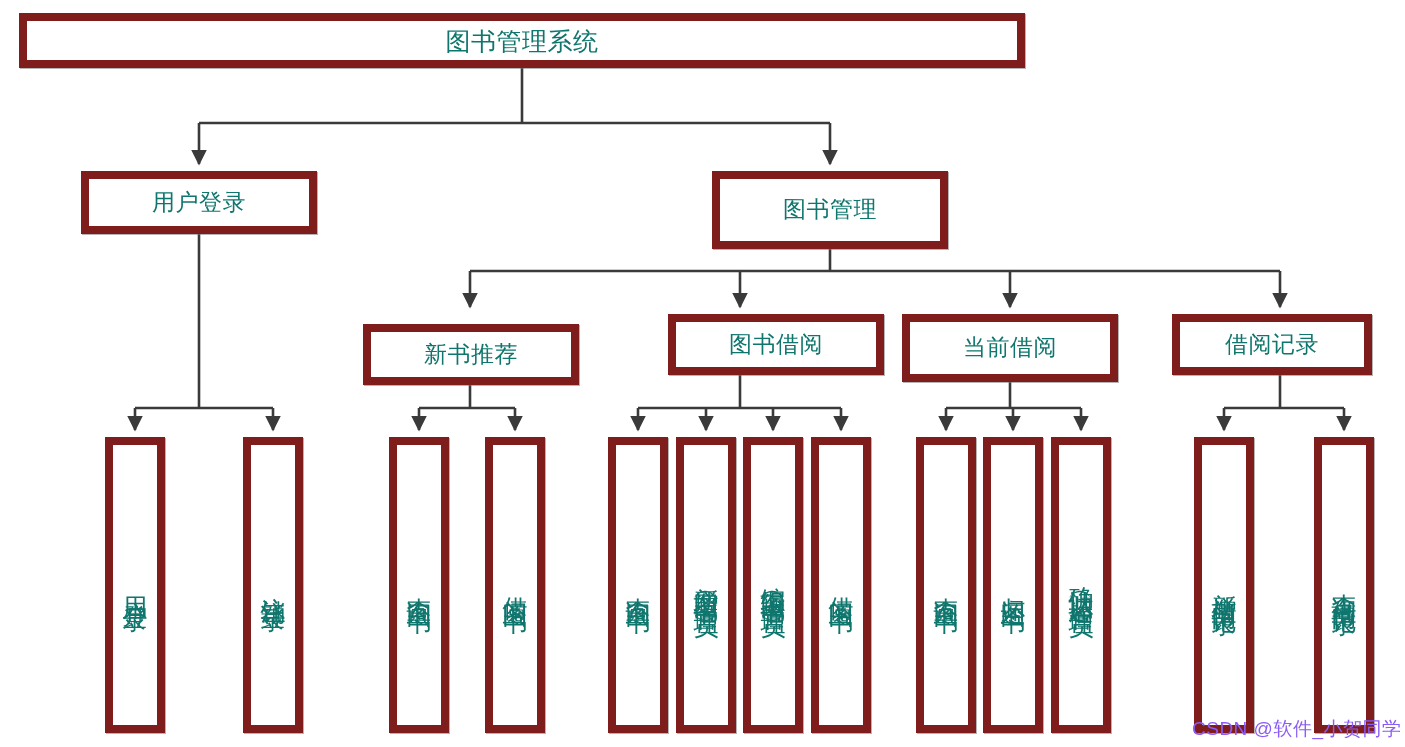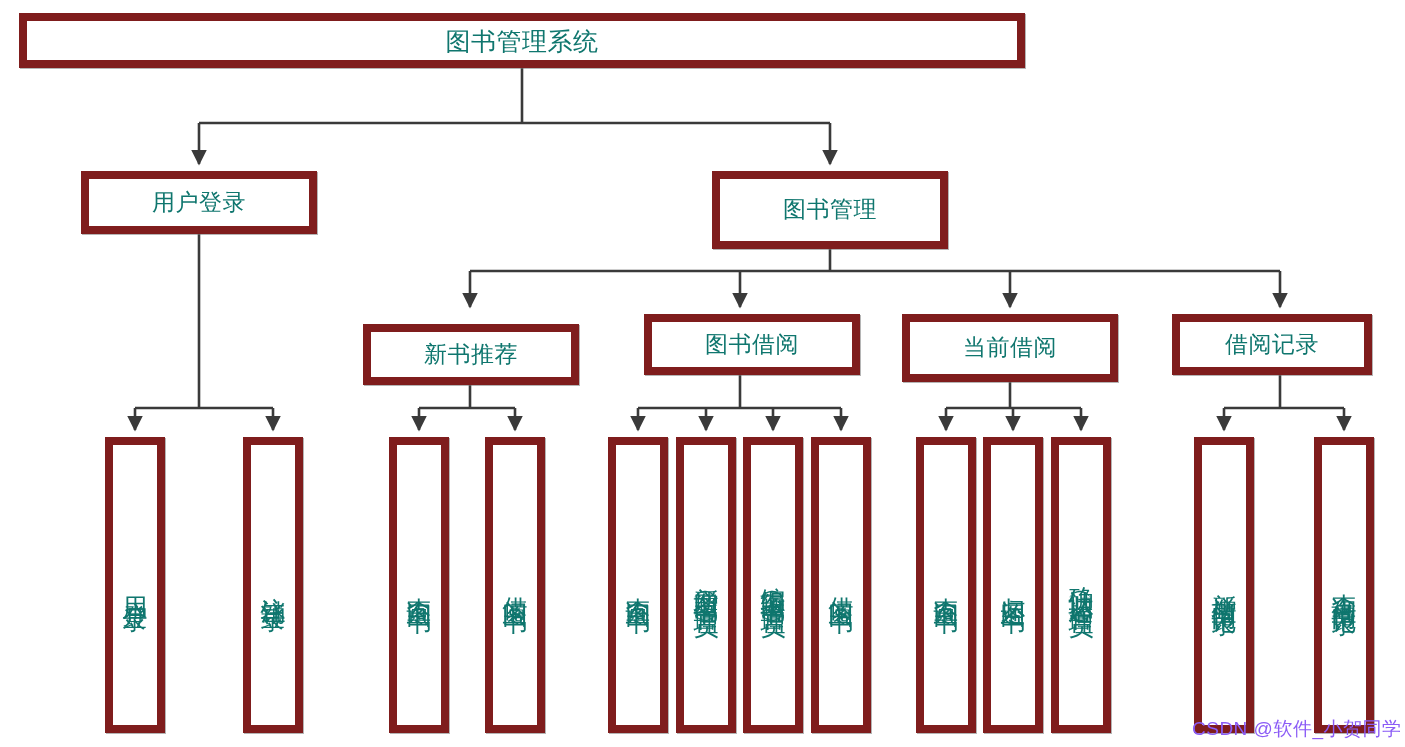--- a/index.html
+++ b/index.html
@@ -132,21 +132,21 @@
   <div class="node node-l2" style="left:81px; top:171px; width:236px; height:63px;">
     <span class="label">用户登录</span>
   </div>
   <div class="node node-l2" style="left:712px; top:171px; width:236px; height:78px;">
     <span class="label">图书管理</span>
   </div>
 
   <div class="node node-l3" style="left:363px; top:314px; width:216px; height:61px;margin-top:10px;">
     <span class="label">新书推荐</span>
   </div>
-  <div class="node node-l3" style="left:644px; top:314px; width:216px; height:61px;">
+  <div class="node node-l3" style="left:668px; top:314px; width:216px; height:61px;">
     <span class="label">图书借阅</span>
   </div>
   <div class="node node-l3" style="left:902px; top:314px; width:216px; height:68px;">
     <span class="label">当前借阅</span>
   </div>
   <div class="node node-l3" style="left:1172px; top:314px; width:200px; height:61px;">
     <span class="label">借阅记录</span>
   </div>
 
   <div class="node node-leaf" style="left:105px; top:437px; width:60px; height:296px;">

